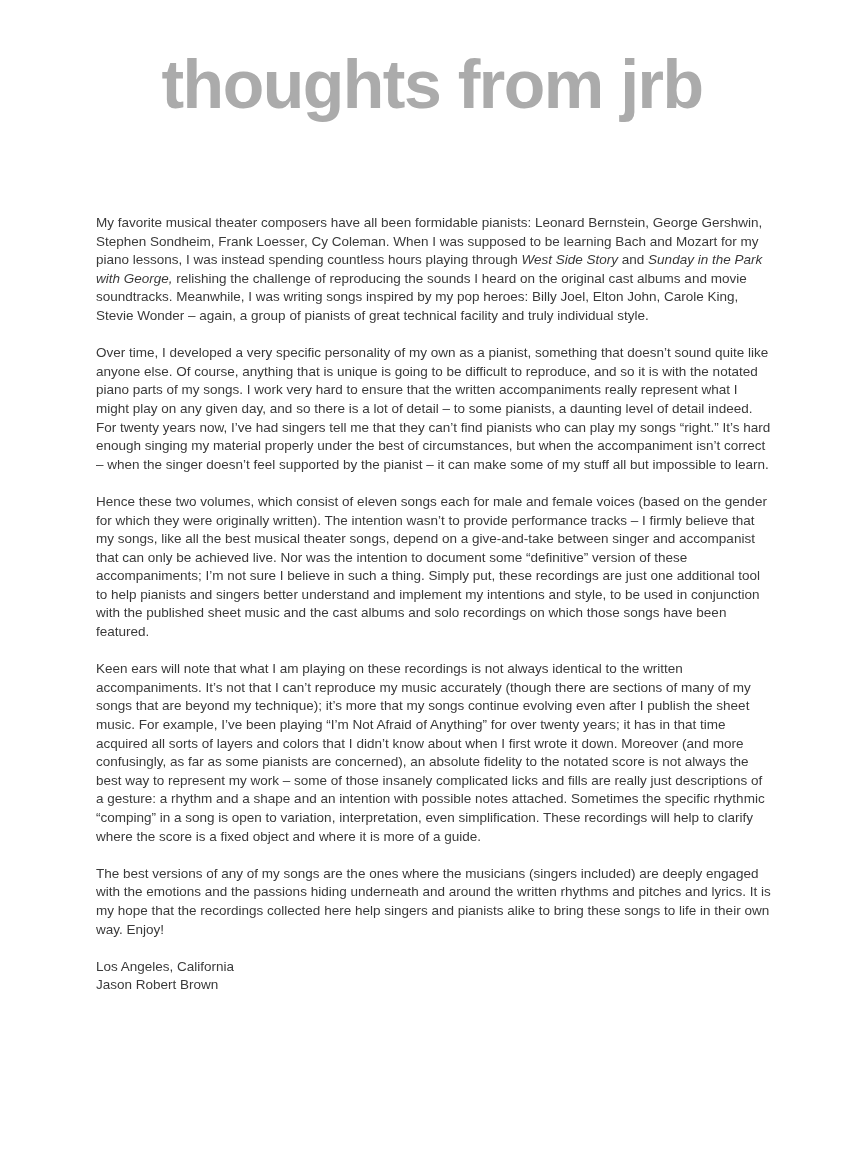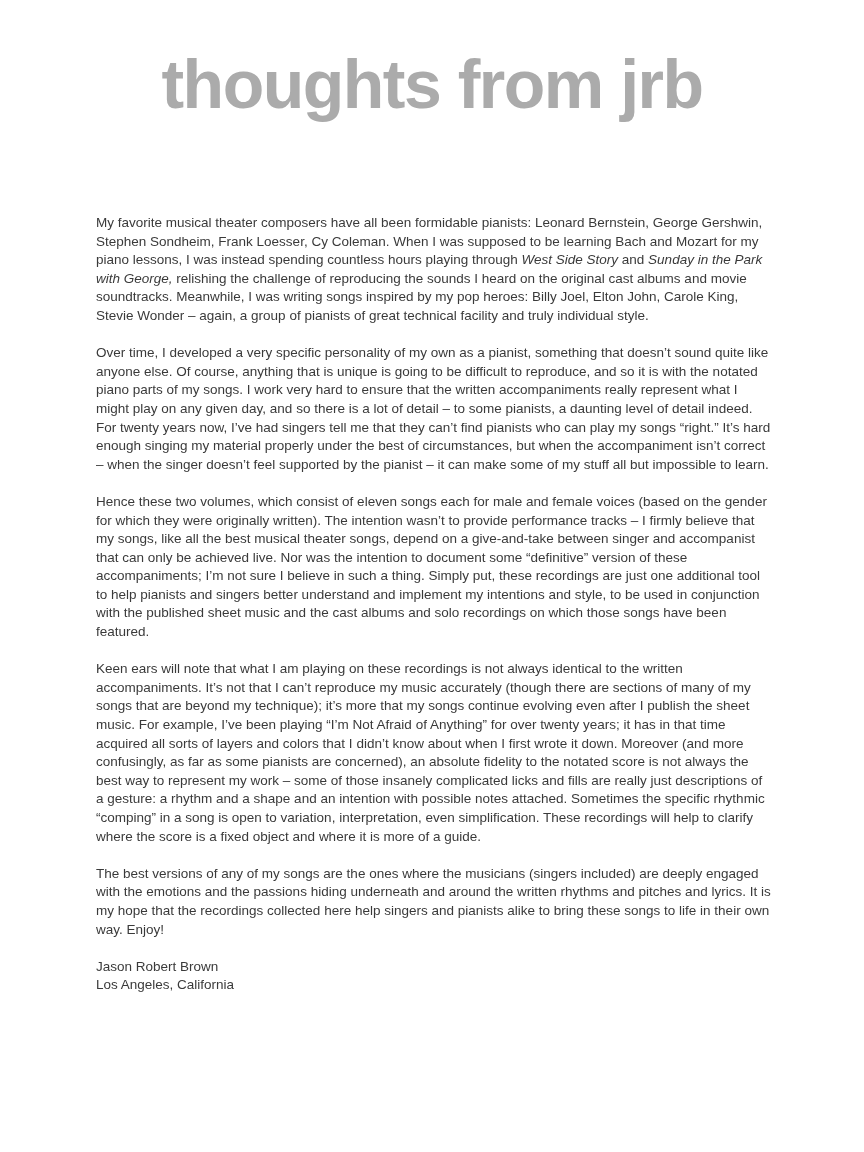--- a/index.html
+++ b/index.html
@@ -54,17 +54,17 @@
   <h1 class="title" style="color: rgb(171, 171, 171);">thoughts from jrb</h1>
   <div class="letter-body">
     <div>
         <p><span>My favorite musical theater composers have all been formidable pianists: Leonard Bernstein, George Gershwin, Stephen Sondheim, Frank Loesser, Cy Coleman. When I was supposed to be learning Bach and Mozart for my piano lessons, I was instead spending countless hours playing through </span><span class="italic">West Side Story</span><span> and </span><span class="italic">Sunday in the Park with George,</span><span> relishing the challenge of reproducing the sounds I heard on the original cast albums and movie soundtracks. Meanwhile, I was writing songs inspired by my pop heroes: Billy Joel, Elton John, Carole King, Stevie Wonder – again, a group of pianists of great technical facility and truly individual style.</span></p>
         <p><span>Over time, I developed a very specific personality of my own as a pianist, something that doesn’t sound quite like anyone else. Of course, anything that is unique is going to be difficult to reproduce, and so it is with the notated piano parts of my songs. I work very hard to ensure that the written accompaniments really represent what I might play on any given day, and so there is a lot of detail – to some pianists, a daunting level of detail indeed. For twenty years now, I’ve had singers tell me that they can’t find pianists who can play my songs “right.” It’s hard enough singing my material properly under the best of circumstances, but when the accompaniment isn’t correct – when the singer doesn’t feel supported by the pianist – it can make some of my stuff all but impossible to learn.</span></p>
         <p><span>Hence these two volumes, which consist of eleven songs each for male and female voices (based on the gender for which they were originally written). The intention wasn’t to provide performance tracks – I firmly believe that my songs, like all the best musical theater songs, depend on a give-and-take between singer and accompanist that can only be achieved live. Nor was the intention to document some “definitive” version of these accompaniments; I’m not sure I believe in such a thing. Simply put, these recordings are just one additional tool to help pianists and singers better understand and implement my intentions and style, to be used in conjunction with the published sheet music and the cast albums and solo recordings on which those songs have been featured.</span></p>
         <p><span>Keen ears will note that what I am playing on these recordings is not always identical to the written accompaniments. It’s not that I can’t reproduce my music accurately (though there are sections of many of my songs that are beyond my technique); it’s more that my songs continue evolving even after I publish the sheet music. For example, I’ve been playing “I’m Not Afraid of Anything” for over twenty years; it has in that time acquired all sorts of layers and colors that I didn’t know about when I first wrote it down. Moreover (and more confusingly, as far as some pianists are concerned), an absolute fidelity to the notated score is not always the best way to represent my work – some of those insanely complicated licks and fills are really just descriptions of a gesture: a rhythm and a shape and an intention with possible notes attached. Sometimes the specific rhythmic “comping” in a song is open to variation, interpretation, even simplification. These recordings will help to clarify where the score is a fixed object and where it is more of a guide.</span></p>
         <p><span>The best versions of any of my songs are the ones where the musicians (singers included) are deeply engaged with the emotions and the passions hiding underneath and around the written rhythms and pitches and lyrics. It is my hope that the recordings collected here help singers and pianists alike to bring these songs to life in their own way. Enjoy!</span></p>
       </div>
     <div class="signature-block">
+        <div>Los Angeles, California</div>
         <div>Jason Robert Brown</div>
-        <div>Los Angeles, California</div>
       </div>
   </div>
 </div>
 
 </body></html>

